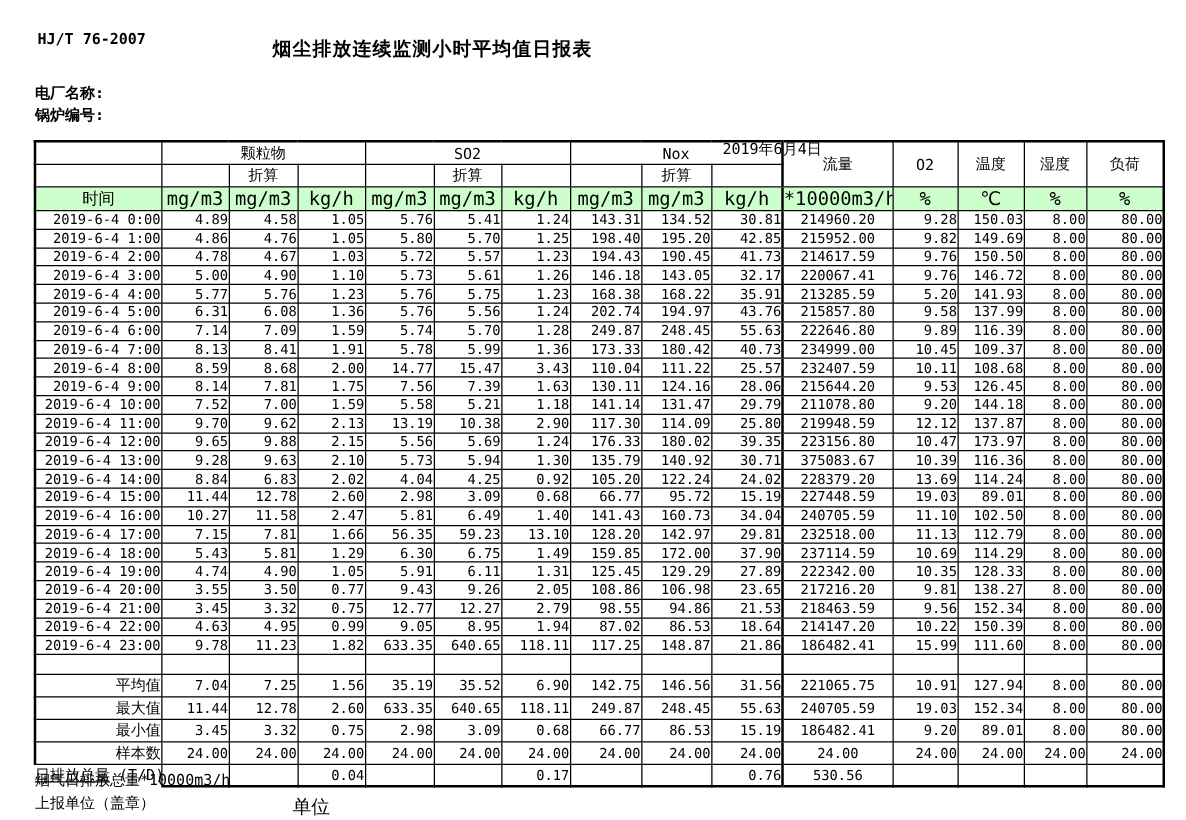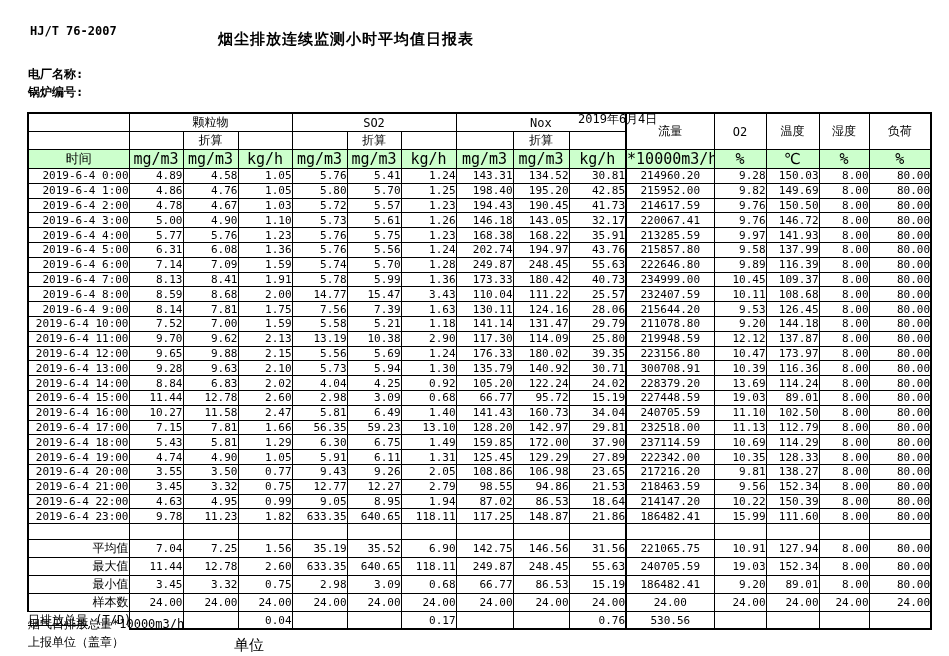--- a/index.html
+++ b/index.html
@@ -181,21 +181,21 @@
         <td>5.77</td>
         <td>5.76</td>
         <td>1.23</td>
         <td>5.76</td>
         <td>5.75</td>
         <td>1.23</td>
         <td>168.38</td>
         <td>168.22</td>
         <td>35.91</td>
         <td class="flow-left">213285.59</td>
-        <td>9.97</td>
+        <td>5.20</td>
         <td>141.93</td>
         <td>8.00</td>
         <td>80.00</td>
       </tr>
       <tr class="datarow">
         <td class="time-c">2019-6-4 5:00</td>
         <td>6.31</td>
         <td>6.08</td>
         <td>1.36</td>
         <td>5.76</td>
@@ -333,21 +333,21 @@
         <td class="time-c">2019-6-4 13:00</td>
         <td>9.28</td>
         <td>9.63</td>
         <td>2.10</td>
         <td>5.73</td>
         <td>5.94</td>
         <td>1.30</td>
         <td>135.79</td>
         <td>140.92</td>
         <td>30.71</td>
-        <td class="flow-left">300708.91</td>
+        <td class="flow-left">375083.67</td>
         <td>10.39</td>
         <td>116.36</td>
         <td>8.00</td>
         <td>80.00</td>
       </tr>
       <tr class="datarow">
         <td class="time-c">2019-6-4 14:00</td>
         <td>8.84</td>
         <td>6.83</td>
         <td>2.02</td>

